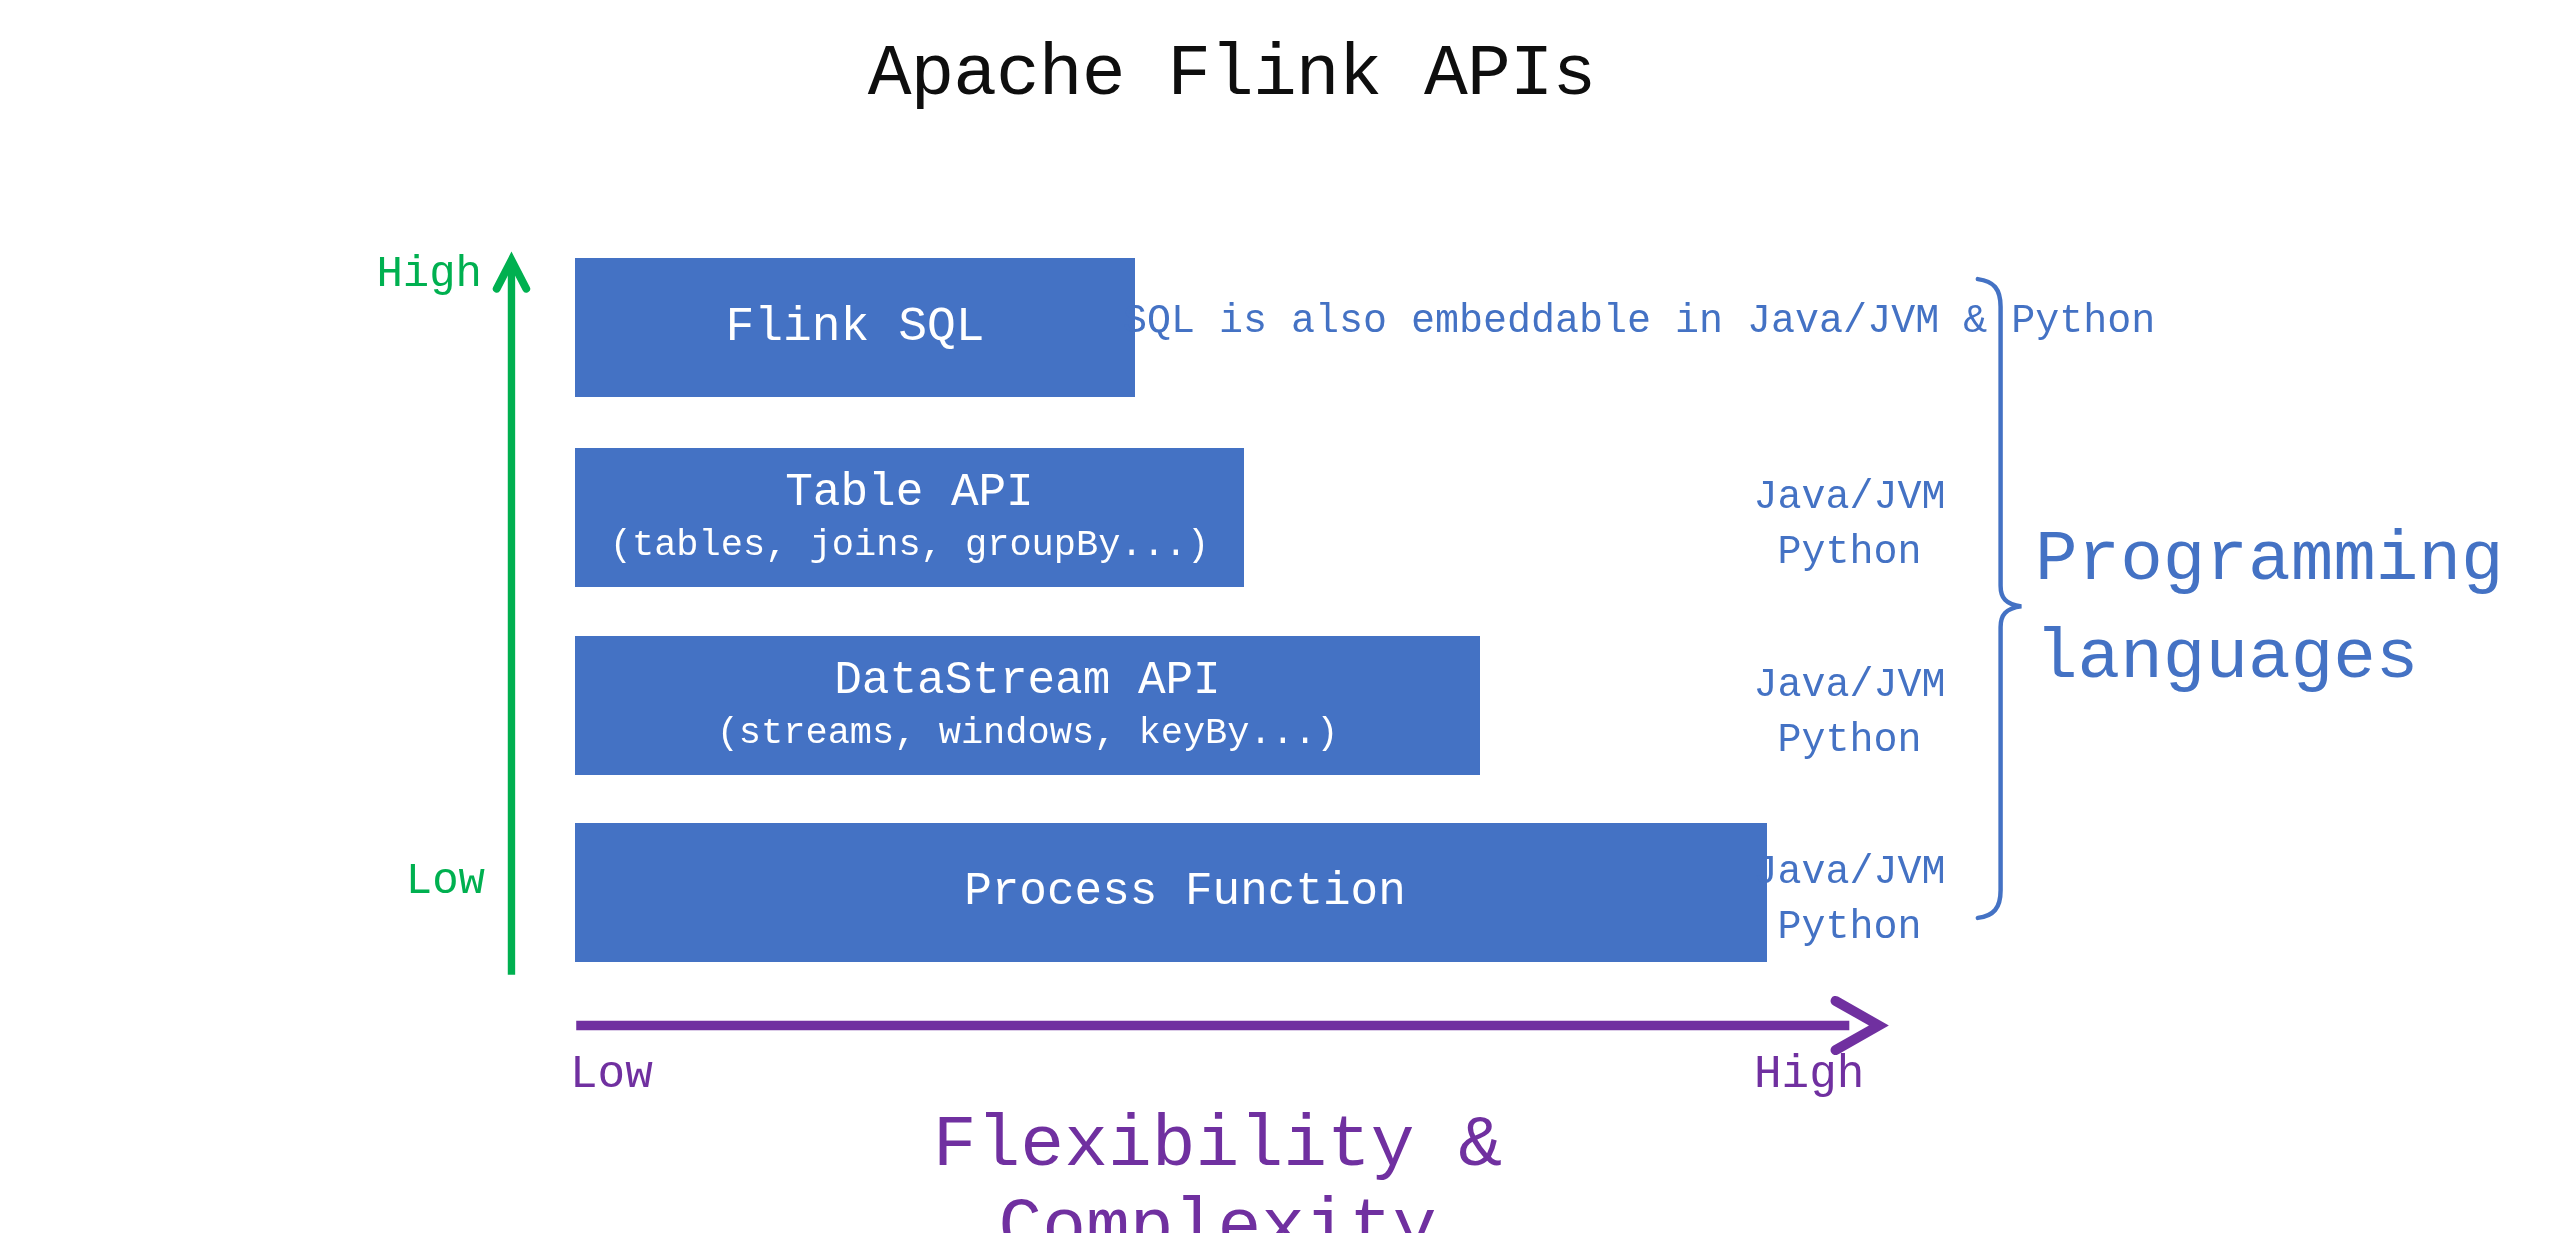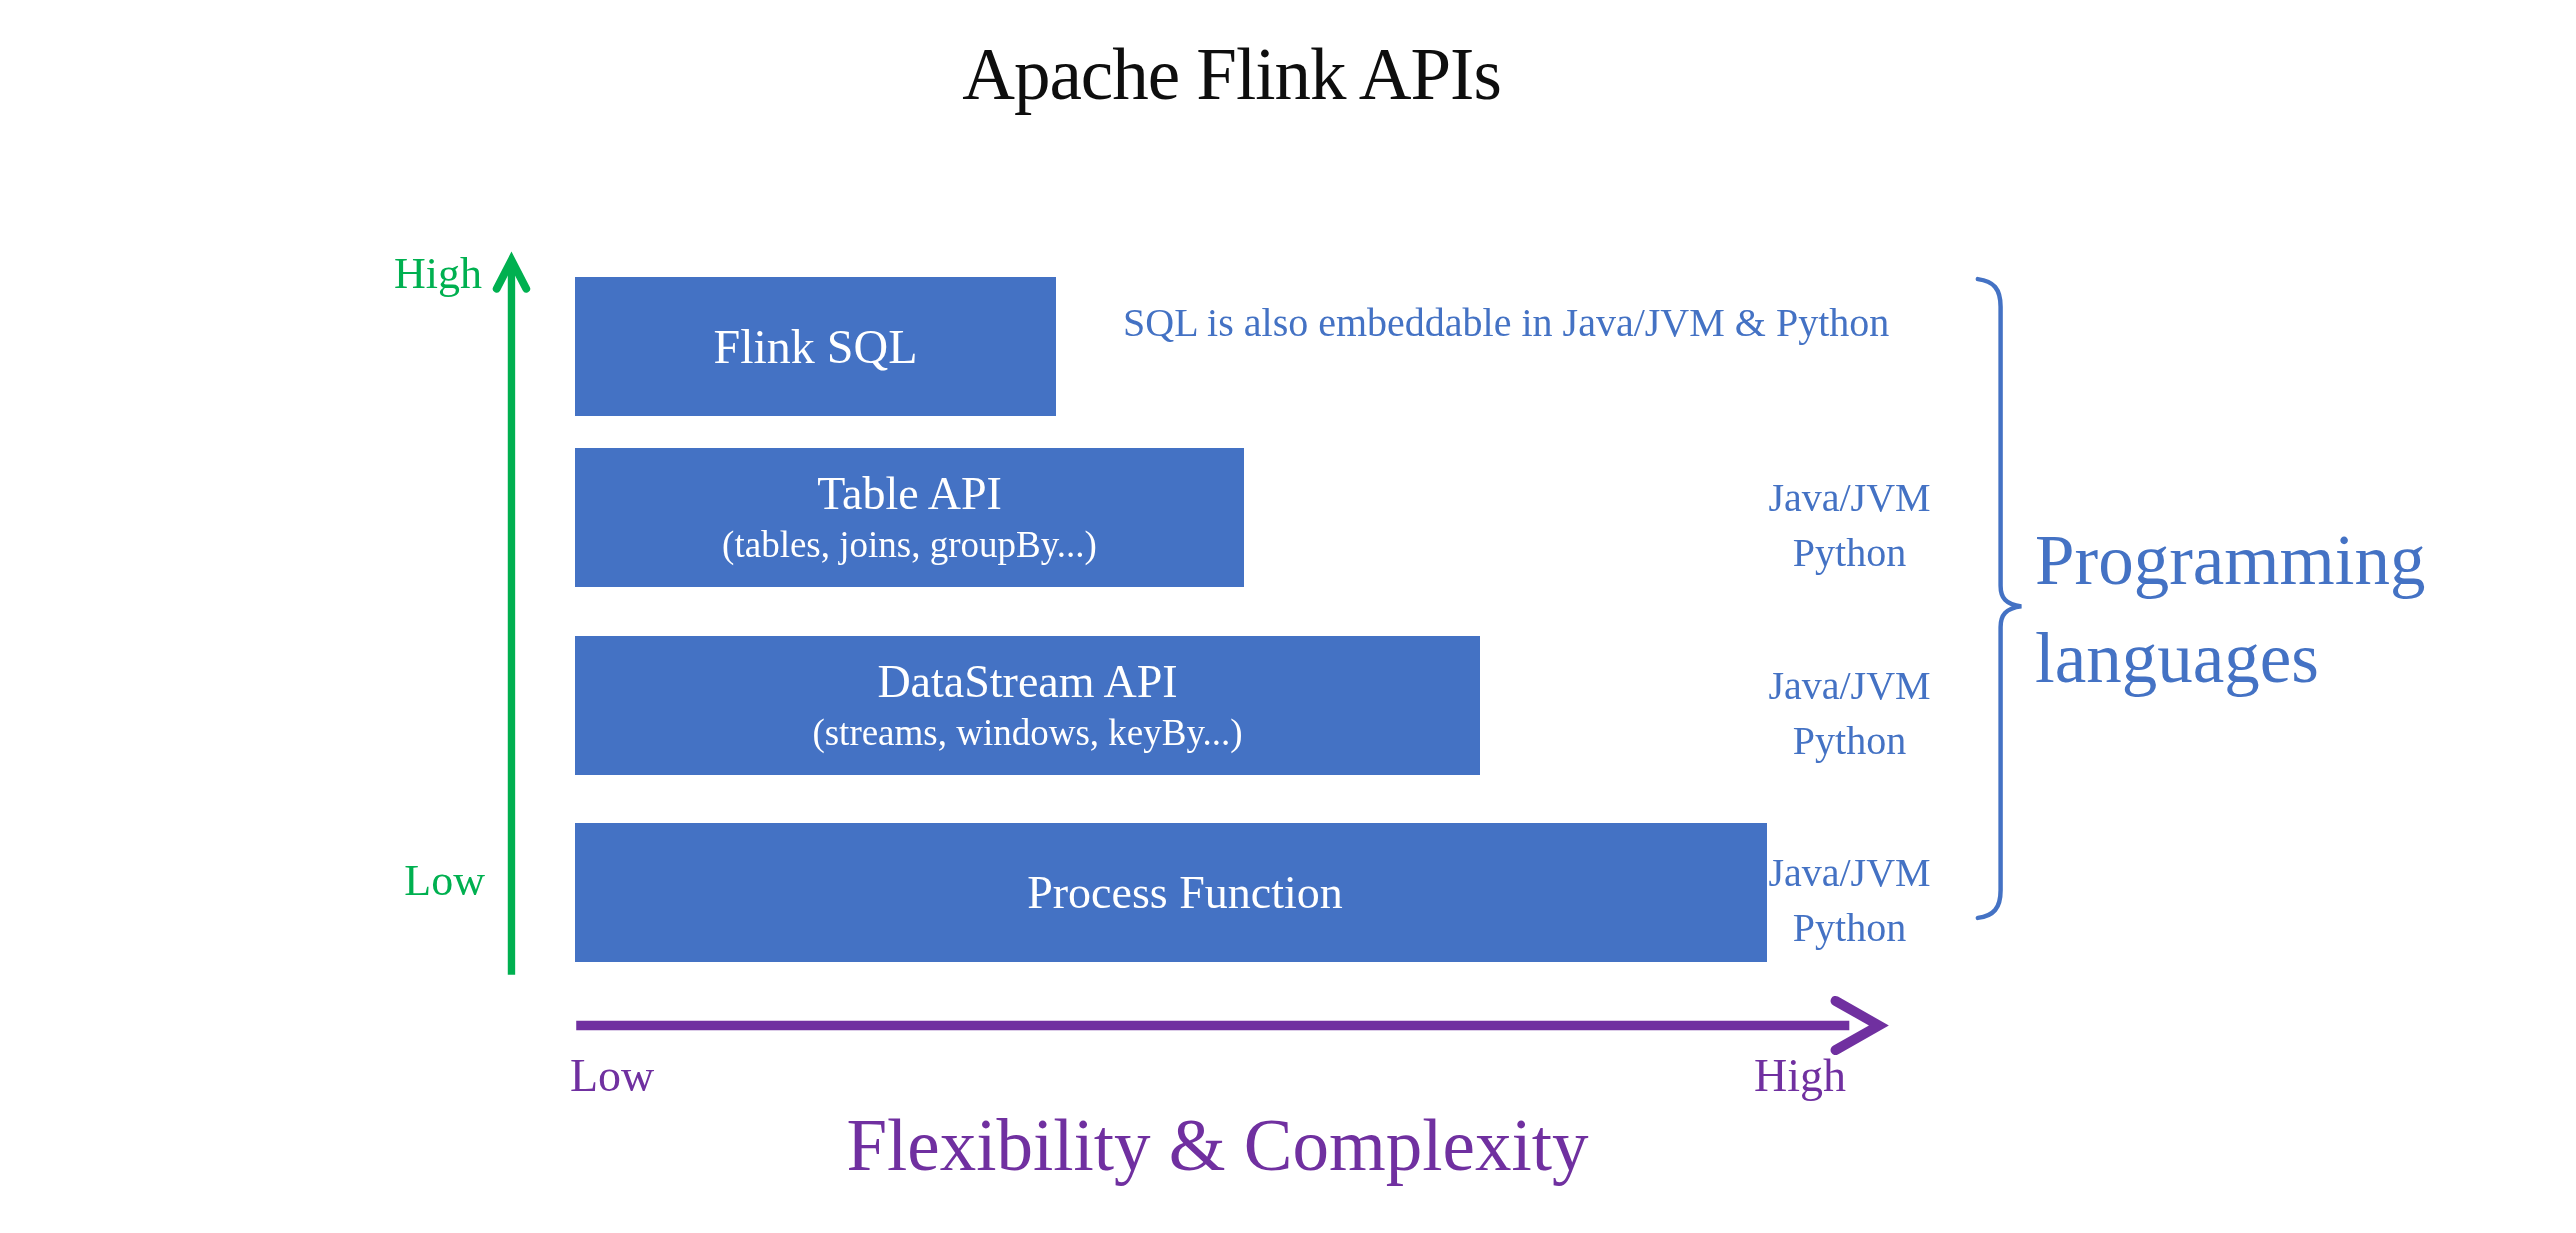--- a/index.html
+++ b/index.html
@@ -1,21 +1,21 @@
 <!DOCTYPE html>
 <html><head>
 <meta charset="utf-8">
 <style>
   html, body { margin: 0; padding: 0; background: #ffffff; }
   .canvas {
     position: relative;
     width: 2576px;
     height: 1233px;
     background: #ffffff;
-    font-family: Liberation Serif, serif;
+    font-family: Liberation Mono, monospace;
     overflow: hidden;
   }
   .abs { position: absolute; }
 
   .page-title {
     left: 534px; top: 32px; width: 1395px;
     text-align: center;
     font-size: 73px; line-height: 85px;
     color: #0e0e0e; font-weight: 400;
     letter-spacing: -1px;
@@ -32,21 +32,21 @@
     position: absolute;
     left: 575px; height: 139px;
     background: #4472C4;
     color: #ffffff;
     display: flex; flex-direction: column;
     align-items: center; justify-content: center;
     text-align: center;
   }
   .bar-title { font-size: 46px; line-height: 55px; }
   .bar-sub   { font-size: 37px; line-height: 48px; }
-  .bar-1 { top: 277px; width: 481px; }
+  .bar-1 { top: 258px; width: 560px; }
   .bar-1 .bar-title { font-size: 48px; }
   .bar-2 { top: 448px; width: 669px; }
   .bar-3 { top: 636px; width: 905px; }
   .bar-4 { top: 823px; width: 1164px; padding-left: 28px; }
 
   
   .blue-text { color: #4472C4; }
   .sql-note { left: 1123px; top: 299px; white-space: nowrap; font-size: 40px; }
   .sql-note .sql-lead { font-size: 40px; }
   .lang-block {

